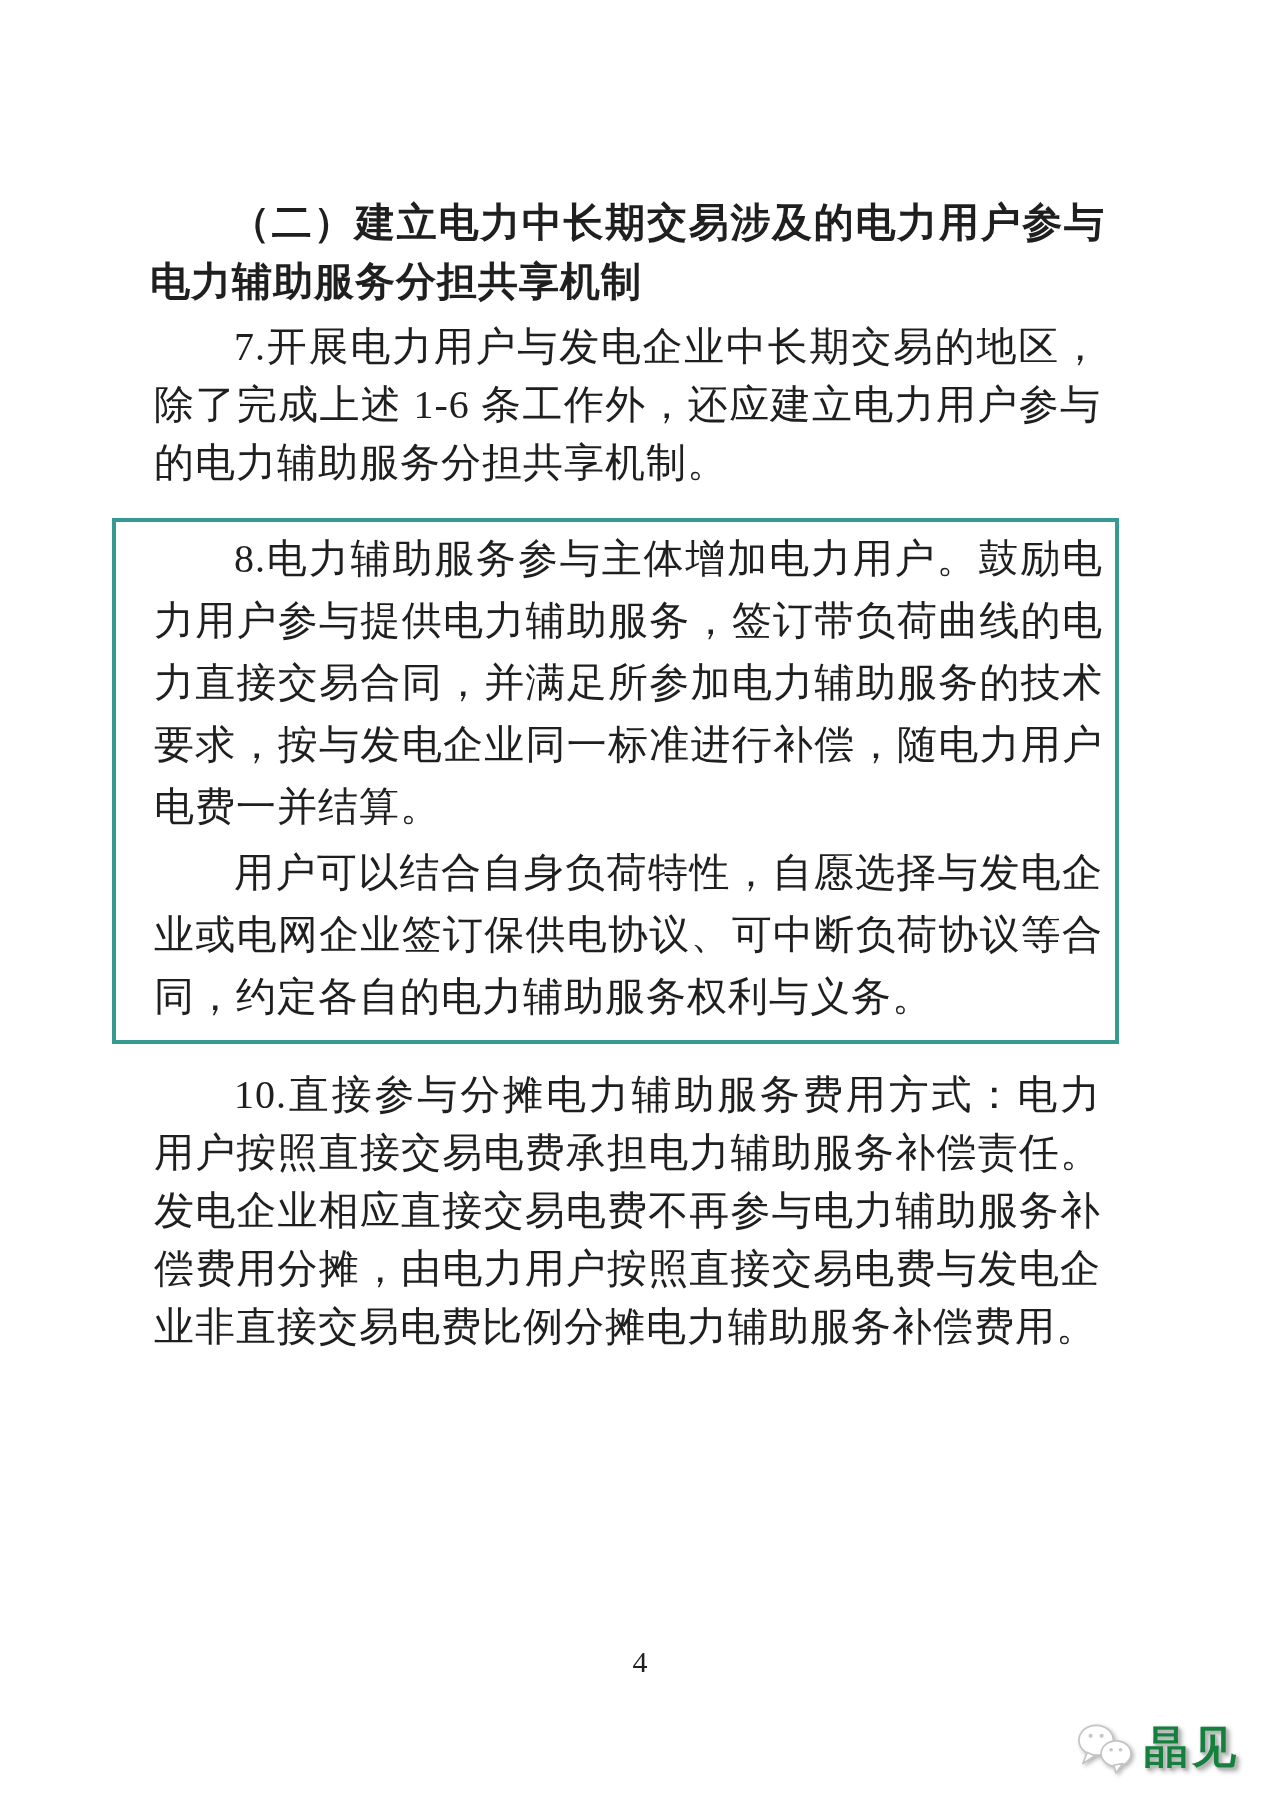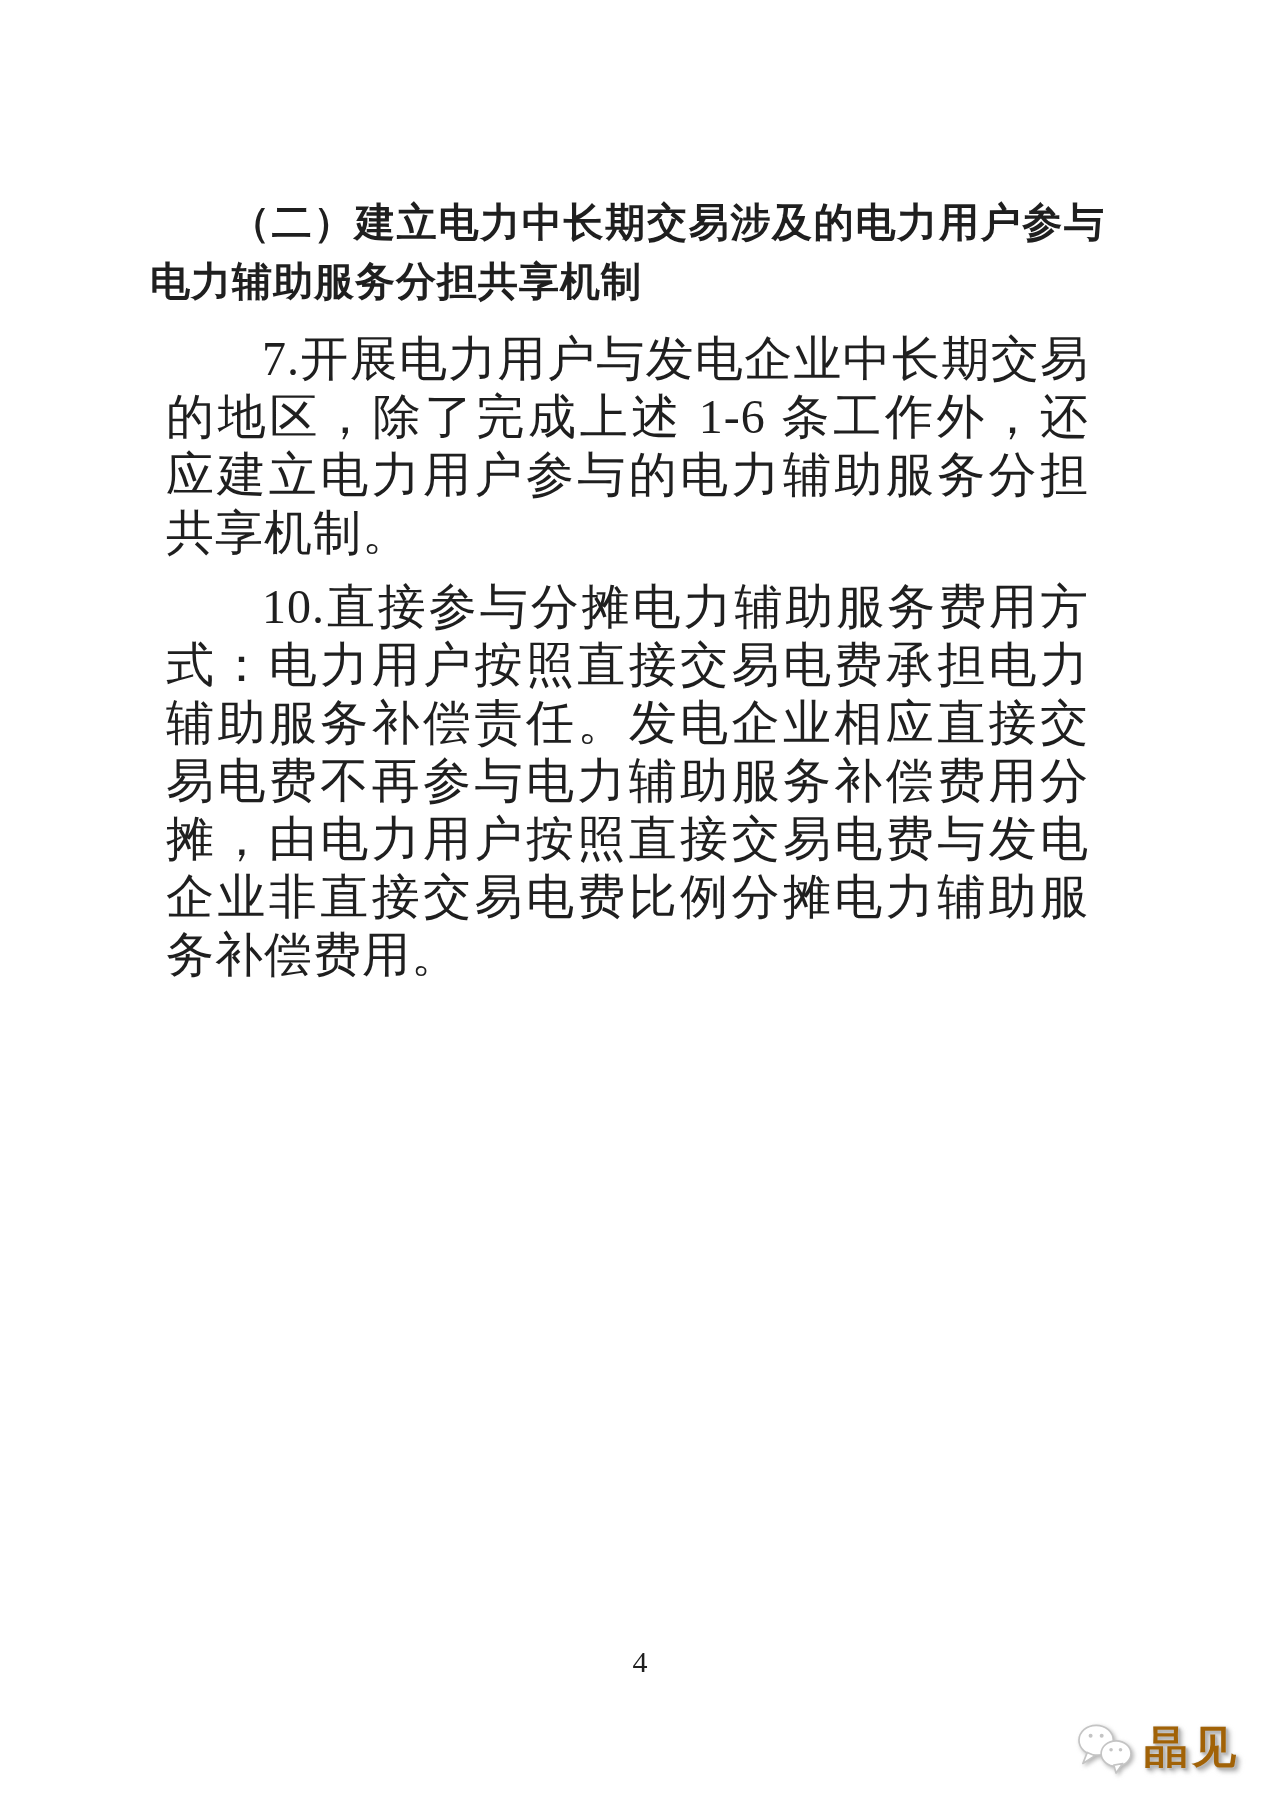--- a/index.html
+++ b/index.html
@@ -23,26 +23,26 @@
     font-family: Liberation Mono, monospace;
     font-weight: 700;
     font-size: 40px;
     line-height: 59px;
     text-indent: 2em;
     text-align: justify;
     letter-spacing: 1px;
     margin: 0 0 4px 0;
   }
   .para {
-    font-size: 48px;
+    font-size: 40px;
     line-height: 58px;
     text-align: justify;
     text-indent: 2em;
     letter-spacing: 1px;
-    margin: 16px;
+    margin: 4px;
   }
   .highlight-box {
     border: 4px solid #359b90;
     margin: 26px -14px 22px -38px;
     padding: 2px 8px 8px 34px;
   }
   .highlight-box .para {
     line-height: 62px;
   }
   .page-number {
@@ -61,36 +61,40 @@
     display: flex;
     align-items: center;
     gap: 8px;
     filter: drop-shadow(2px 2px 2px rgba(120,120,120,0.55));
   }
   .watermark-label {
     font-family: "Liberation Sans", "DejaVu Sans", sans-serif;
     font-weight: 700;
     font-size: 44px;
     letter-spacing: 4px;
-    color: #a16207;
+    color: #15803d;
     text-shadow: 0 0 1px #d9d9d9, 2px 2px 2px #b5b5b5;
   }
   .wechat-icon svg { display: block; }
 </style>
 </head>
 <body>
 
 <div class="page">
 
   <div class="content">
 
     <h2 class="doc-heading">（二）建立电力中长期交易涉及的电力用户参与电力辅助服务分担共享机制</h2>
 
     <p class="para">7.开展电力用户与发电企业中长期交易的地区，除了完成上述 1-6 条工作外，还应建立电力用户参与的电力辅助服务分担共享机制。</p>
 
+    <div class="highlight-box" style="border-color: rgb(53, 155, 144);">
+      <p class="para">8.电力辅助服务参与主体增加电力用户。鼓励电力用户参与提供电力辅助服务，签订带负荷曲线的电力直接交易合同，并满足所参加电力辅助服务的技术要求，按与发电企业同一标准进行补偿，随电力用户电费一并结算。</p>
+      <p class="para">用户可以结合自身负荷特性，自愿选择与发电企业或电网企业签订保供电协议、可中断负荷协议等合同，约定各自的电力辅助服务权利与义务。</p>
+    </div>
 
 
     <p class="para">10.直接参与分摊电力辅助服务费用方式：电力用户按照直接交易电费承担电力辅助服务补偿责任。发电企业相应直接交易电费不再参与电力辅助服务补偿费用分摊，由电力用户按照直接交易电费与发电企业非直接交易电费比例分摊电力辅助服务补偿费用。</p>
 
 
   </div>
 
   <div class="page-number">4</div>
 
   <div class="watermark">

